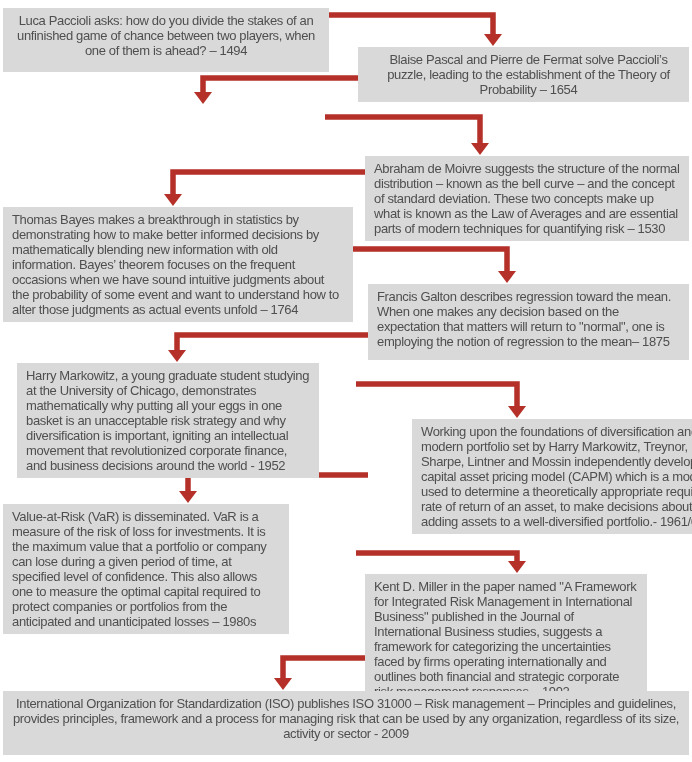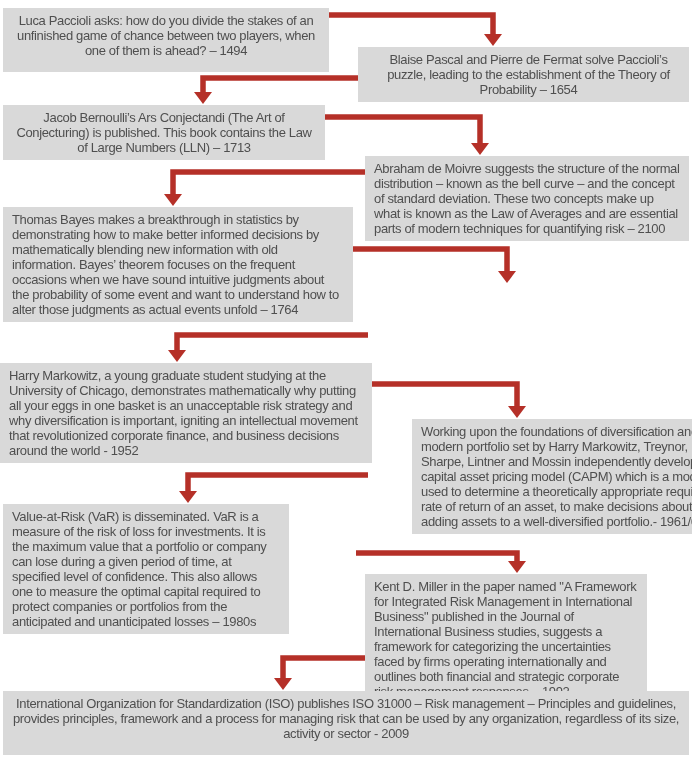--- a/index.html
+++ b/index.html
@@ -28,21 +28,21 @@
     text-align:left;
   }
   .event-box.center{text-align:center;}
   
   .b1 {left:3px;   top:8px;   width:326px; min-height:64px;}
   .b2 {left:358px; top:47px;  width:331px; min-height:51px;padding-left:19px;}
   .b3 {left:3px;   top:105px; width:322px; min-height:46px;}
   .b4 {left:365px; top:156px; width:324px; min-height:84px;}
   .b5 {left:3px;   top:207px; width:350px; min-height:113px;}
   .b6 {left:368px; top:284px; width:321px; min-height:76px;}
-  .b7 {left:0;   top:363px; width:372px; min-height:100px;}
+  .b7 {left:17px;   top:363px; width:302px; min-height:100px;}
   .b8 {left:368px; top:419px; width:321px; min-height:111px;margin-left:44px;}
   .b9 {left:3px;   top:504px; width:286px; min-height:100px;}
   .b10{left:365px; top:574px; width:282px; min-height:111px;}
   .b11{left:3px;   top:691px; width:686px; min-height:64px;}
   .connectors{position:absolute;left:0;top:0;pointer-events:none;}
   .connectors polyline{fill:none;stroke:var(--arrow-color);stroke-width:5.5;}
   .connectors polygon{fill:var(--arrow-color);stroke:none;}
 </style>
 </head>
 <body>
@@ -93,32 +93,32 @@
   </svg>
 
   <div class="event-box b1 center">
     <span>Luca Paccioli asks: how do you divide the stakes of an unfinished game of chance between two players, when one of them is ahead? – 1494</span>
   </div>
 
   <div class="event-box b2 center">
     <span>Blaise Pascal and Pierre de Fermat solve Paccioli’s puzzle, leading to the establishment of the Theory of Probability – 1654</span>
   </div>
 
-  <div class="event-box b3 center">
-    <span>Jacob Bernoulli’s Ars Conjectandi (The Art of Conjecturing) is published. This book contains the Law of Large Numbers (LLN) – 1713</span>
-  </div>
 
   <div class="event-box b4">
-    <span>Abraham de Moivre suggests the structure of the normal distribution – known as the bell curve – and the concept of standard deviation. These two concepts make up what is known as the Law of Averages and are essential parts of modern techniques for quantifying risk – 2100</span>
+    <span>Abraham de Moivre suggests the structure of the normal distribution – known as the bell curve – and the concept of standard deviation. These two concepts make up what is known as the Law of Averages and are essential parts of modern techniques for quantifying risk – 1530</span>
   </div>
 
   <div class="event-box b5">
     <span>Thomas Bayes makes a breakthrough in statistics by demonstrating how to make better informed decisions by mathematically blending new information with old information. Bayes’ theorem focuses on the frequent occasions when we have sound intuitive judgments about the probability of some event and want to understand how to alter those judgments as actual events unfold – 1764</span>
   </div>
 
+  <div class="event-box b6">
+    <span>Francis Galton describes regression toward the mean. When one makes any decision based on the expectation that matters will return to "normal", one is employing the notion of regression to the mean– 1875</span>
+  </div>
 
   <div class="event-box b7">
     <span>Harry Markowitz, a young graduate student studying at the University of Chicago, demonstrates mathematically why putting all your eggs in one basket is an unacceptable risk strategy and why diversification is important, igniting an intellectual movement that revolutionized corporate finance, and business decisions around the world - 1952</span>
   </div>
 
   <div class="event-box b8">
     <span>Working upon the foundations of diversification and modern portfolio set by Harry Markowitz, Treynor, Sharpe, Lintner and Mossin independently develop the capital asset pricing model (CAPM) which is a model used to determine a theoretically appropriate required rate of return of an asset, to make decisions about adding assets to a well-diversified portfolio.- 1961/66</span>
   </div>
 
   <div class="event-box b9">

